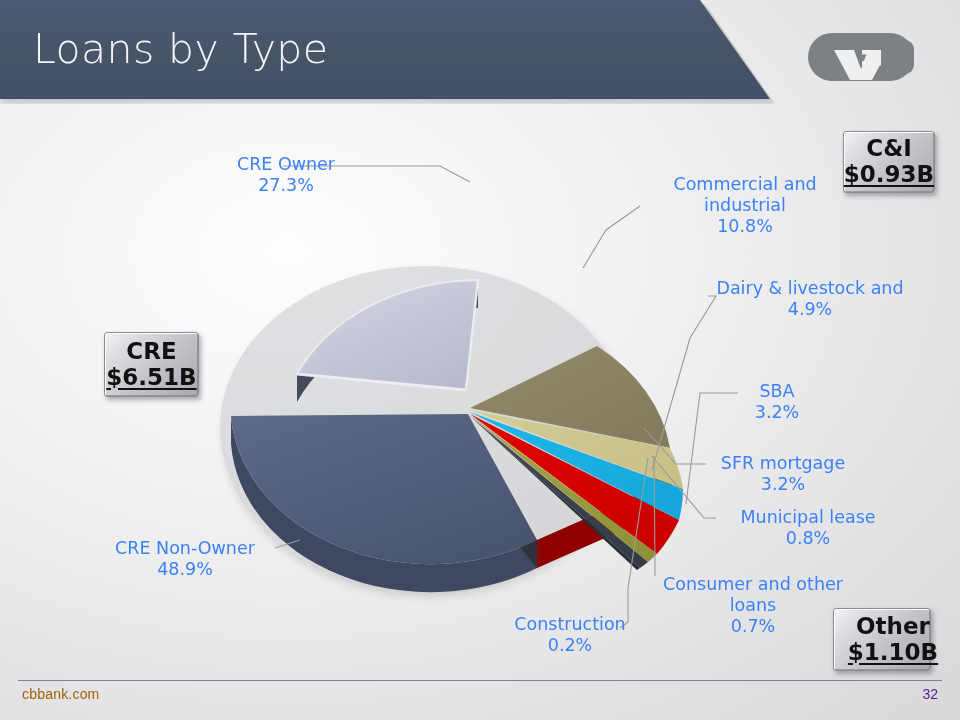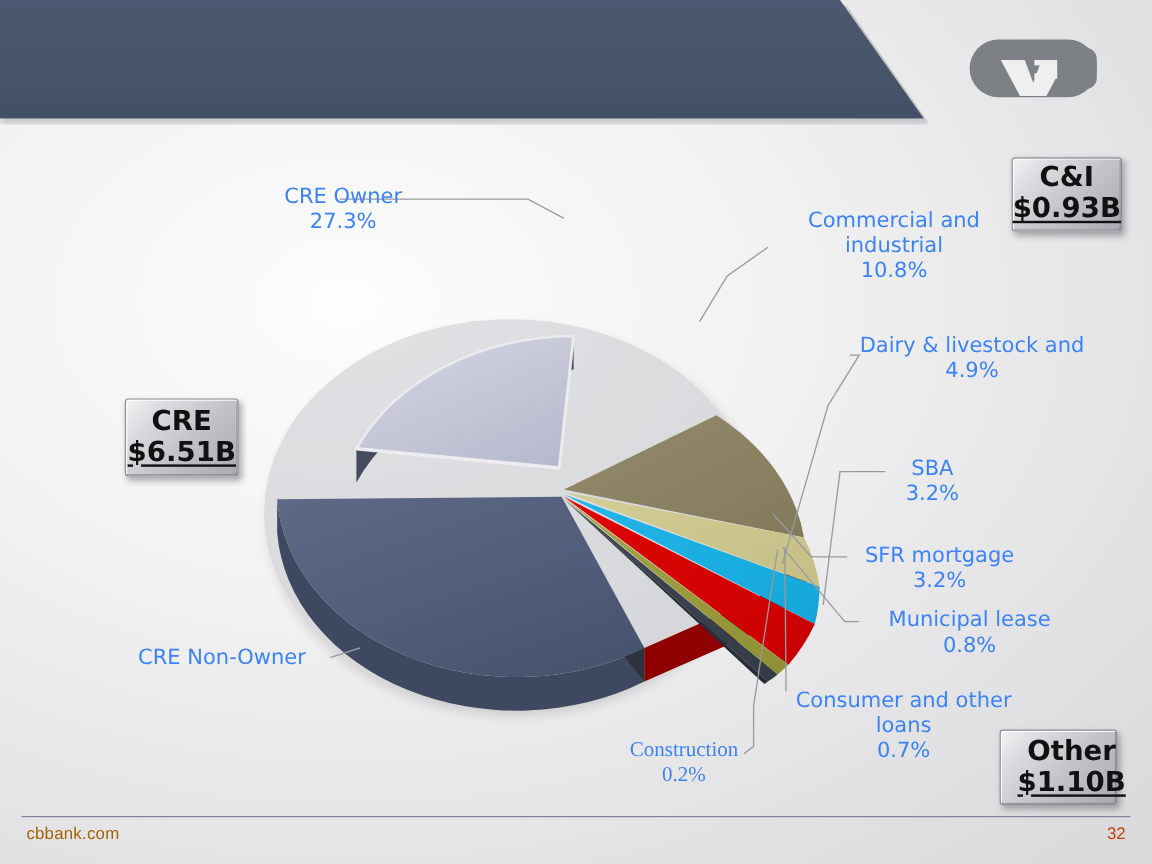--- a/index.html
+++ b/index.html
@@ -37,21 +37,21 @@
   .footer-rule{
     position:absolute; left:18px; top:680px; width:924px; height:1px;
     background:#7c8396;
   }
   .footer-left{
     position:absolute; left:22px; top:686px;
     font-size:14px; color:#a16207; letter-spacing:.2px;
   }
   .footer-right{
     position:absolute; right:22px; top:686px;
-    font-size:14px; color:#c2410c;
+    font-size:14px; color:#4c1d95;
   }
 
   
   .chart-area{ position:absolute; left:0; top:108px; width:960px; height:572px; }
   svg.pie{ position:absolute; left:0; top:0; }
 
   
   .plabel{
     position:absolute; color:#3b82f6; font-size:17.5px; line-height:21px;
     font-family:"DejaVu Sans", sans-serif; font-weight:400;
@@ -79,20 +79,21 @@
     font-size:23px; font-weight:bold; line-height:27px;
     text-decoration:underline; text-underline-offset:3px;
   }
 </style>
 </head>
 <body>
 
 <div class="header-wrap">
   <div class="header-shadow"></div>
   <div class="header-band"></div>
+  <div class="slide-title">Loans by Type</div>
 
   <svg class="logo" viewBox="0 0 220 108">
     <g fill="#7d8084">
       <rect x="4" y="6" width="212" height="96" rx="48" ry="48"></rect>
     </g>
     <g fill="#efefef">
       <path d="M56 40 L96 40 L110 78 L124 40 L164 40 L132 100 L88 100 Z"></path>
       <rect x="56" y="34" width="0" height="0"></rect>
     </g>
     <g fill="#7d8084">
@@ -245,20 +246,21 @@
     </g>
   </svg>
 
   <div class="plabel ta-c" style="left:196px; top:46px; width:180px;">
     <span>CRE Owner</span>
     <span class="pct">27.3%</span>
   </div>
 
   <div class="plabel ta-c" style="left:85px; top:430px; width:200px;">
     <span>CRE Non-Owner</span>
+    <span class="pct">48.9%</span>
   </div>
 
   <div class="plabel ta-c" style="left:645px; top:66px; width:200px;">
     <span>Commercial and</span>
     <span class="pct">industrial</span>
     <span class="pct">10.8%</span>
   </div>
 
   <div class="plabel ta-c" style="left:713px; top:170px; width:194px;">
     <span>Dairy &amp; livestock and</span>
@@ -279,21 +281,21 @@
     <span>Municipal lease</span>
     <span class="pct">0.8%</span>
   </div>
 
   <div class="plabel ta-c" style="left:657px; top:466px; width:192px;">
     <span>Consumer and other</span>
     <span class="pct">loans</span>
     <span class="pct">0.7%</span>
   </div>
 
-  <div class="plabel ta-c" style="left:498px; top:506px; width:144px;font-family:Liberation Serif, serif;">
+  <div class="plabel ta-c" style="left:498px; top:506px; width:144px;">
     <span>Construction</span>
     <span class="pct">0.2%</span>
   </div>
 </div>
 
 <div class="callout" style="left:843px; top:131px; width:92px; height:62px;">
   <span class="c-top">C&amp;I</span>
   <span class="c-bot">$0.93B</span>
 </div>
 

